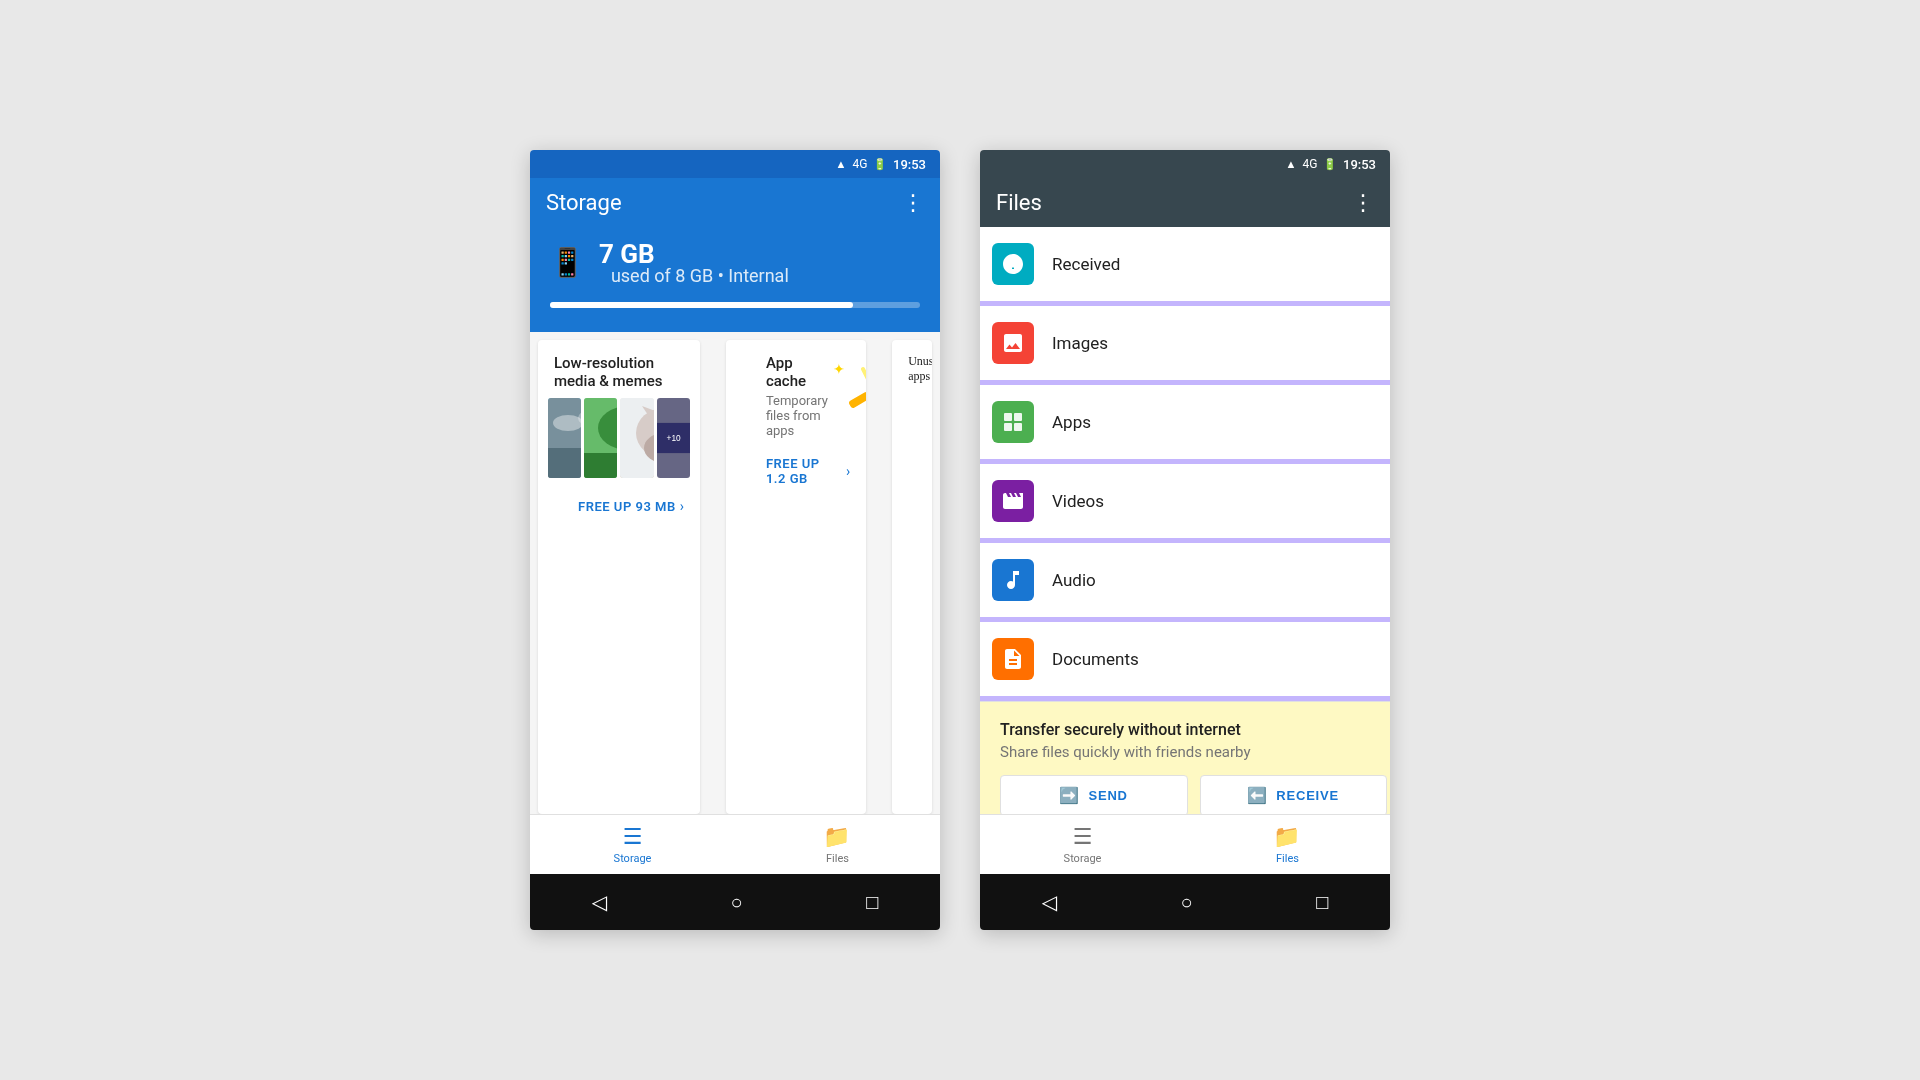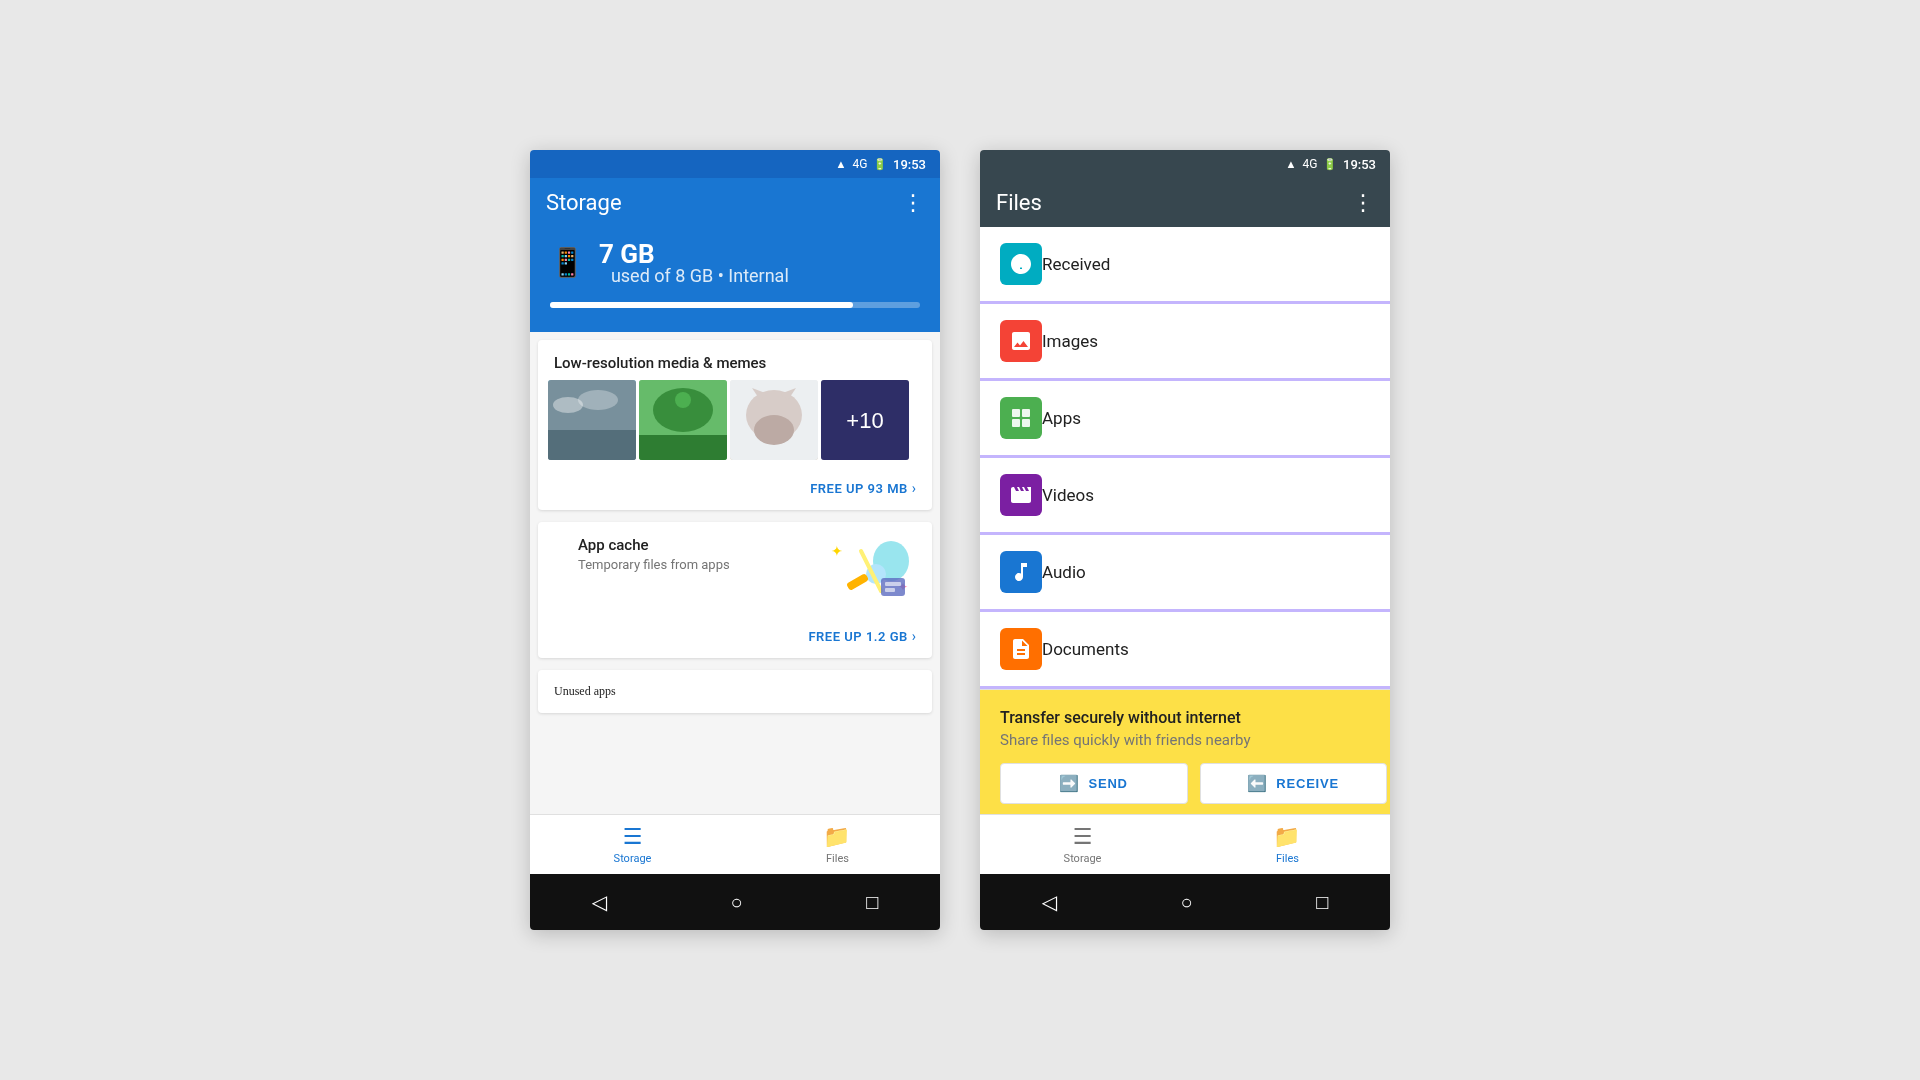--- a/index.html
+++ b/index.html
@@ -105,22 +105,22 @@
       height: 100%;
       background: #fff;
       border-radius: 3px;
     }
 
     .content-scroll {
       flex: 1;
       overflow: hidden;
       background: #f5f5f5;
       display: flex;
-      flex-direction: column;
-      gap: 4px;
+      flex-direction: row;
+      gap: 10px;
     }
 
     
     .card {
       background: #fff;
       margin: 8px 8px 0 8px;
       border-radius: 4px;
       overflow: hidden;
       box-shadow: 0 1px 3px rgba(0,0,0,0.12);
     }
@@ -250,22 +250,23 @@
     }
 
     .files-list {
       flex: 1;
       background: #fff;
       overflow: hidden;
     }
     .files-list-item {
       display: flex;
       align-items: center;
-      padding: 16px 20px;
-      border-bottom: 3px solid #c4b5fd;
+      padding: 16px 12px;
+      gap: 18px;
+      border-bottom: 5px solid #c4b5fd;
       cursor: pointer;
     }
     .files-list-item:last-child { border-bottom: none; }
     .file-icon {
       width: 42px;
       height: 42px;
       border-radius: 6px;
       display: flex;
       align-items: center;
       justify-content: center;
@@ -279,21 +280,21 @@
     .file-icon-audio { background: #1976D2; color: #fff; }
     .file-icon-documents { background: #FF6F00; color: #fff; }
 
     .file-label {
       font-size: 17px;
       color: #212121;
       font-weight: 400;
     }
 
     .transfer-section {
-      background: #fde047;
+      background: #fef9c3;
       border-top: 1px solid #e0e0e0;
       padding: 18px 3px 14px 20px;
     }
     .transfer-title {
       font-size: 16px;
       font-weight: 500;
       color: #212121;
       margin-bottom: 4px;
     }
     .transfer-sub {

